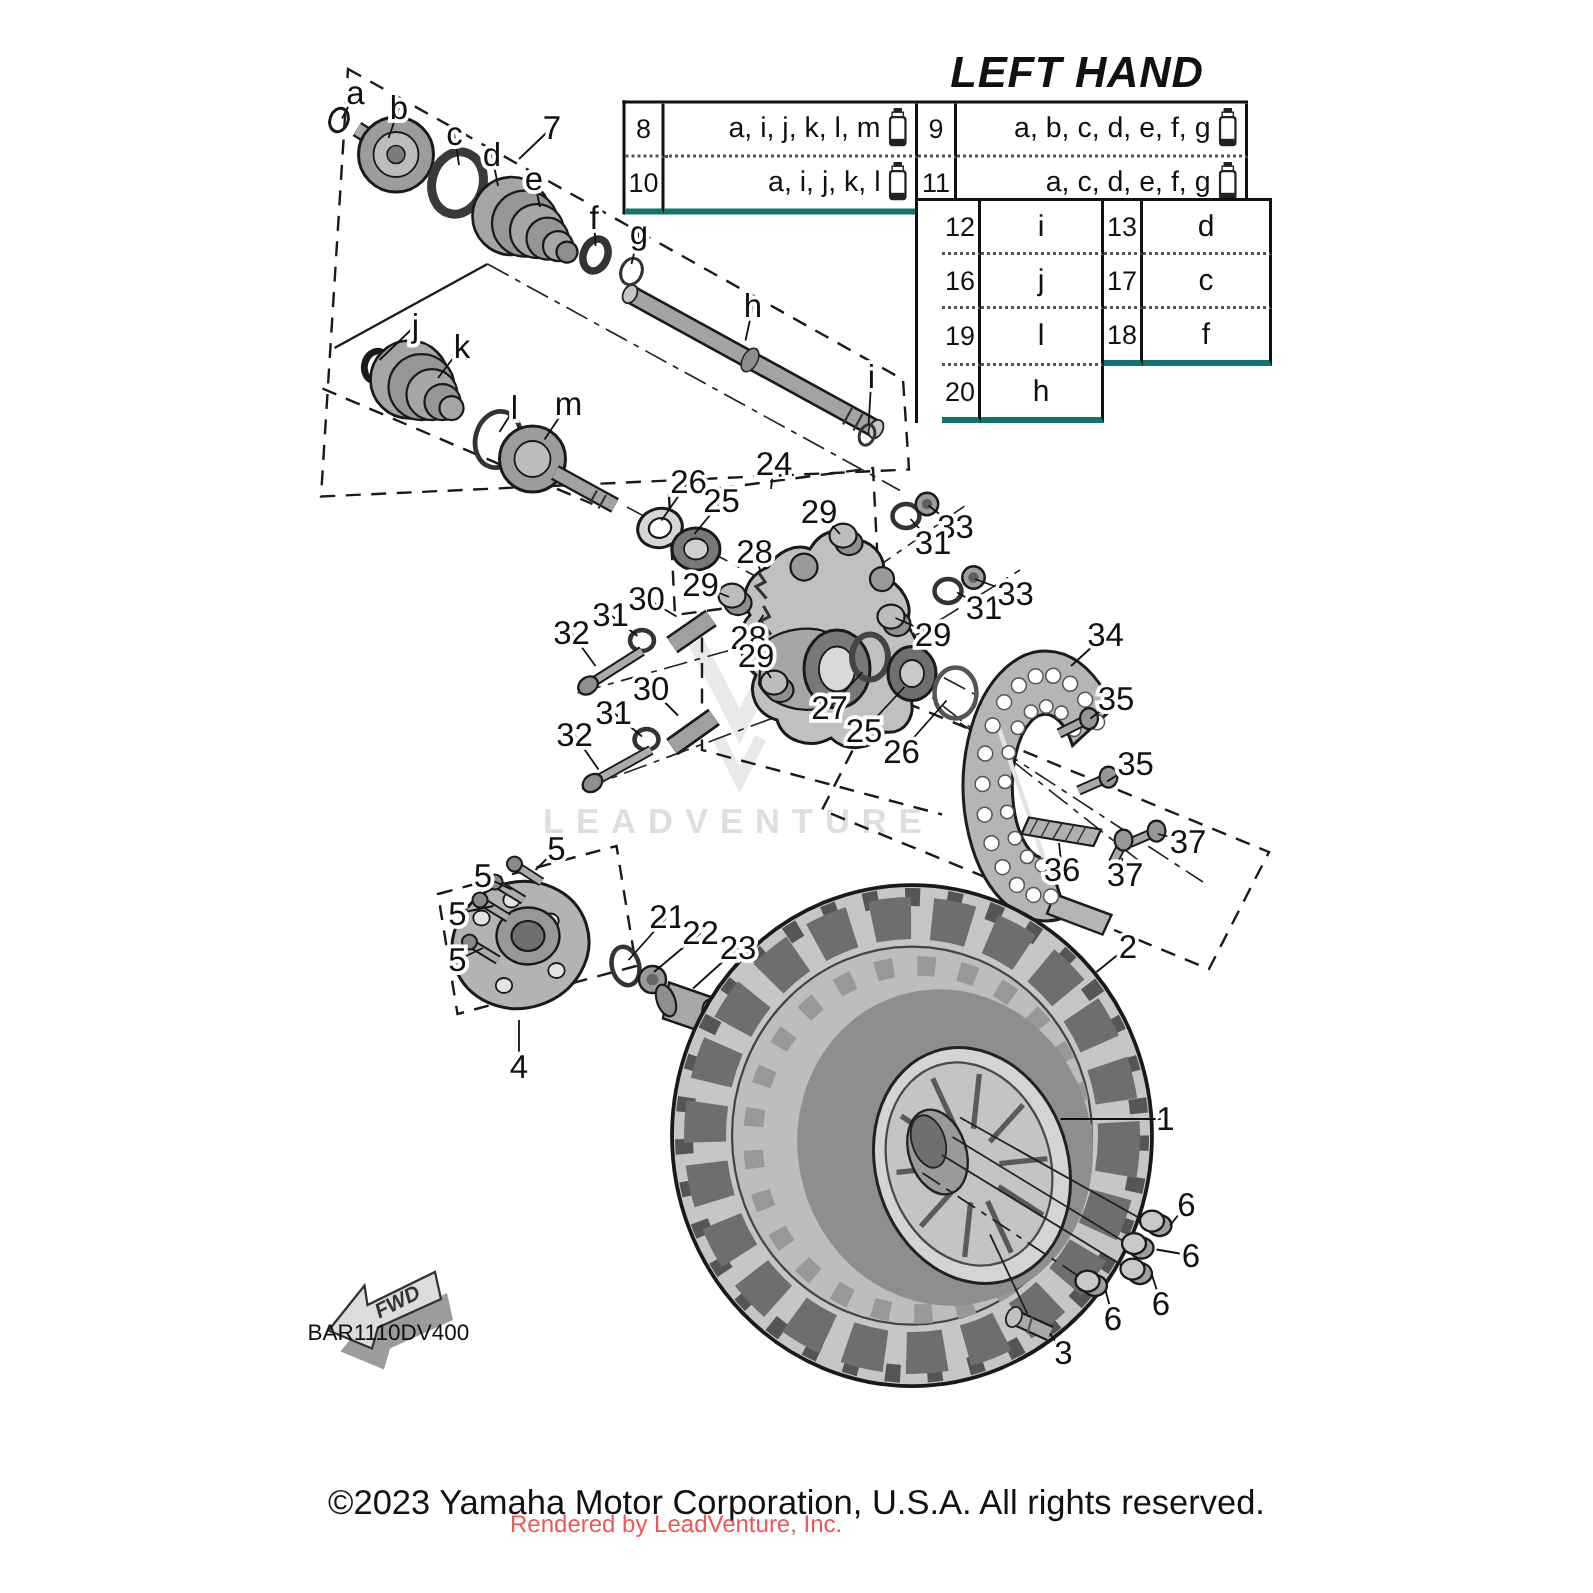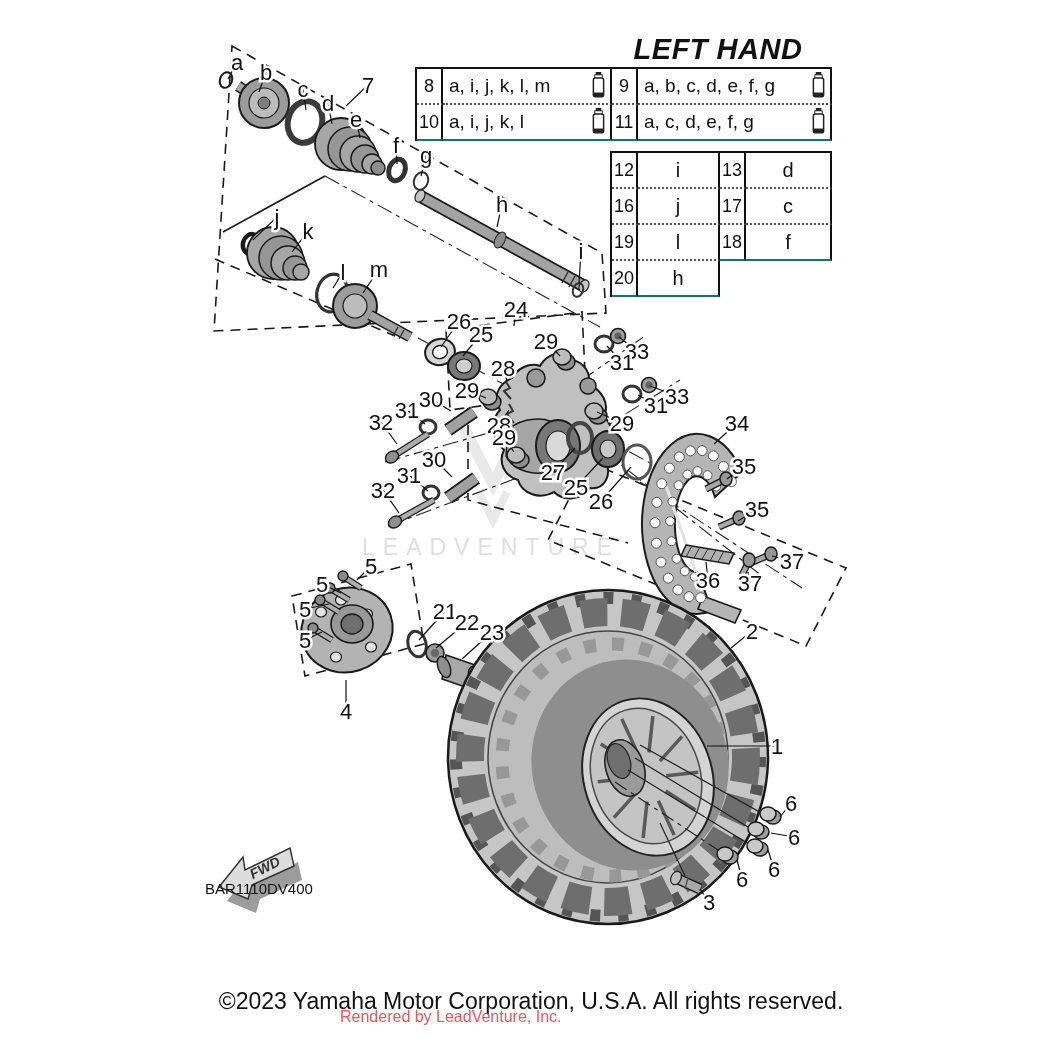--- a/index.html
+++ b/index.html
@@ -1,39 +1,39 @@
 <!DOCTYPE html>
 <html><head>
 <meta charset="utf-8">
 <style>
   html,body{margin:0;padding:0;background:#fff;}
   #page{position:relative;width:1062px;height:1062px;background:#fff;overflow:hidden;
         font-family:"Liberation Sans",sans-serif;color:#111;}
   
-  #wmtext{position:absolute;left:362px;top:534px;font-size:23px;font-weight:normal;
+  #wmtext{position:absolute;left:362px;top:534px;font-size:23px;font-weight:bold;
           letter-spacing:8px;color:#dedede;z-index:1;}
   
   #diagram{position:absolute;left:0;top:0;width:1062px;height:1062px;z-index:2;}
   
   #title{position:absolute;left:600px;top:33px;width:236px;text-align:center;
          font-style:italic;font-weight:600;font-size:29px;letter-spacing:0.5px;z-index:4;}
   
   table.legend{position:absolute;border-collapse:separate;border-spacing:0;background:#fff;
         border-top:2px solid #111;border-left:2px solid #111;table-layout:fixed;z-index:4;}
   #grease-table{left:415px;top:67px;width:415px;}
-  #ref-table{left:610px;top:151px;width:220px;}
+  #ref-table{left:610px;top:132px;width:220px;padding-left:16px;}
   table.legend td{border-right:2px solid #111;border-bottom:2px dotted #555;padding:0;
         height:34px;box-sizing:content-box;}
   table.legend td.num{text-align:center;font-size:18px;}
   table.legend td.letter{text-align:center;font-size:20px;}
   table.legend td.items{font-size:19px;}
-  table.legend td .cellflex{display:flex;align-items:center;height:100%;padding:0 4px 0 6px;gap:20px;}
+  table.legend td .cellflex{display:flex;align-items:center;height:100%;padding:0 4px 0 6px;gap:4px;text-align:right;}
   table.legend td .cellflex span{flex:1;}
   table.legend td .cellflex svg{flex:none;}
-  table.legend td.bsolid{border-bottom:2px solid #0f766e;}
+  table.legend td.bsolid{border-bottom:4px solid #0f766e;}
   table.legend td.noborder{border:none;background:#fff;}
   
   #code{position:absolute;left:205px;top:880px;font-size:15px;z-index:4;}
   #copyright{position:absolute;left:0;top:988px;width:100%;text-align:center;font-size:23px;z-index:4;}
   #renderedby{position:absolute;left:340px;top:1008px;width:330px;text-align:left;
               font-size:16px;color:#ef4444;opacity:0.9;z-index:5;}
 </style>
 </head>
 <body>
 

